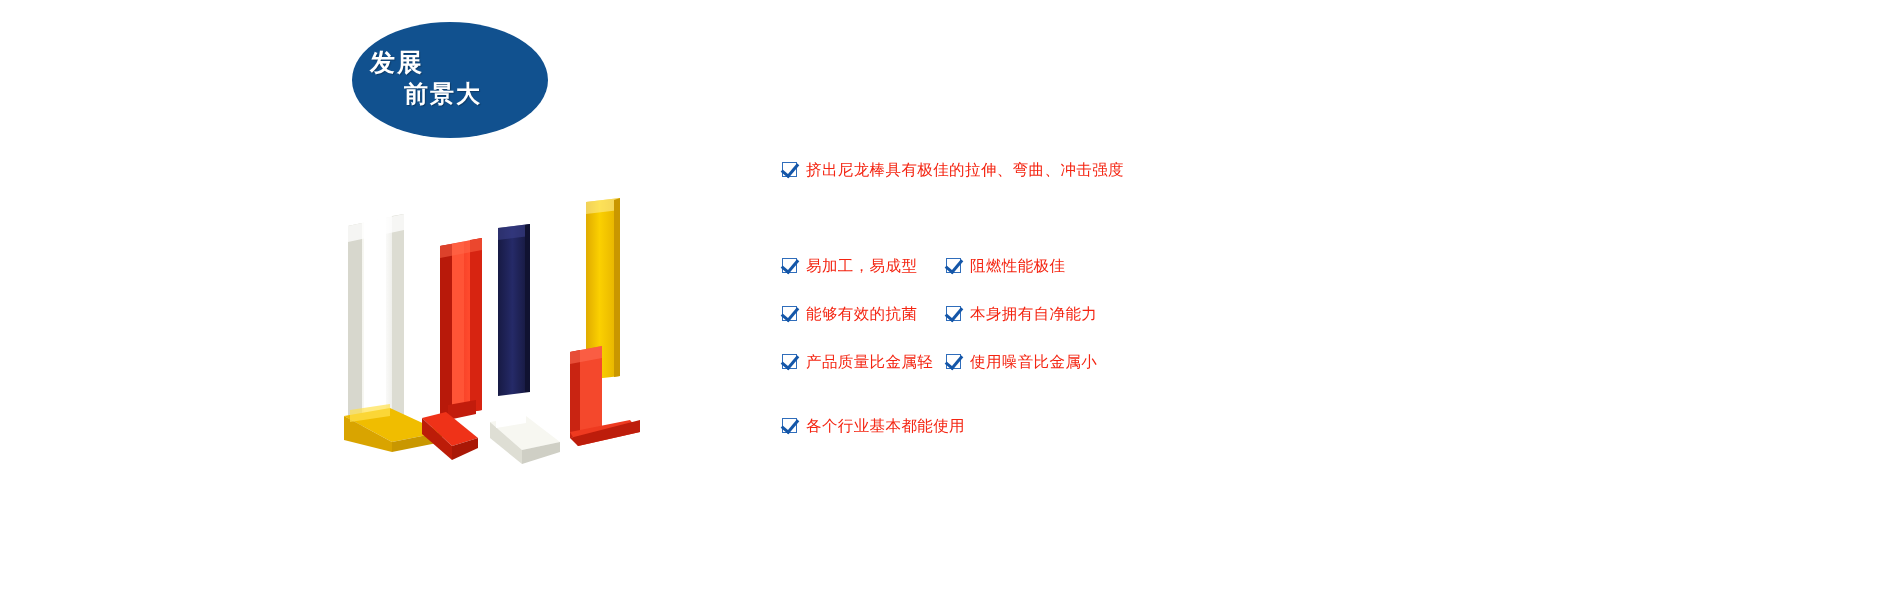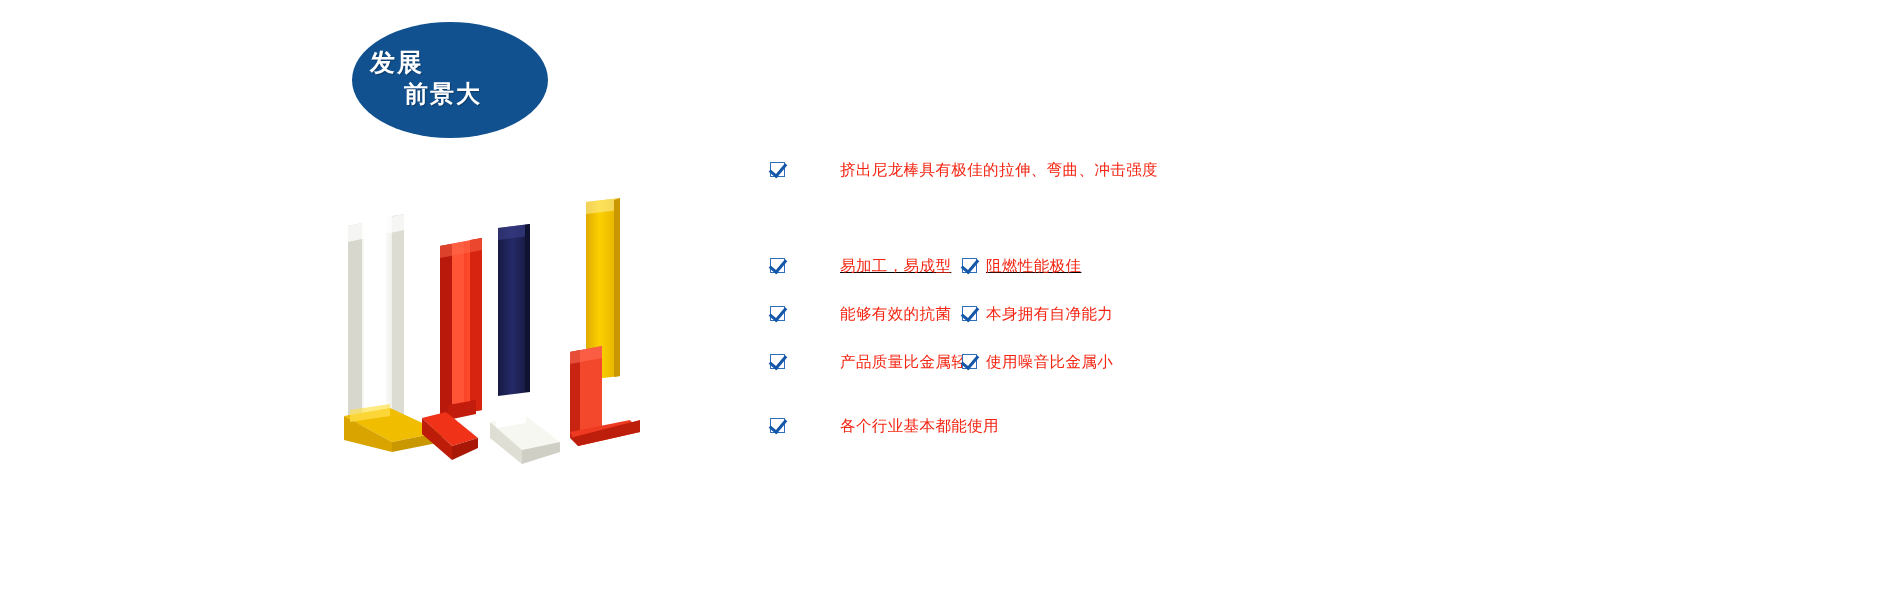--- a/index.html
+++ b/index.html
@@ -86,23 +86,23 @@
     border-bottom:3.4px solid #1456a8;
     transform:rotate(40deg);
   }
   .ck-text {
     color:#f42411;
     font-size:15.5px;
     font-weight:500;
     letter-spacing:0.4px;
     line-height:1;
   }
-  .col-left  { left:0px;gap:46px; }
-  .col-right { left:192px; }
-  .r0 { top:6px; }  .r1 { top:54px; } .r2 { top:102px;text-decoration:underline; }
+  .col-left  { left:12px; }
+  .col-right { left:176px; }
+  .r0 { top:6px; }  .r1 { top:54px; } .r2 { top:102px; }
   .r3 { top:150px; } .r4 { top:198px; } .r5 { top:246px;margin-top:16px; }
 </style>
 </head>
 <body>
 
 <div id="banner">
 
   <div id="bubble-wrap">
     <div id="bubble-tail"></div>
     <div id="bubble">

